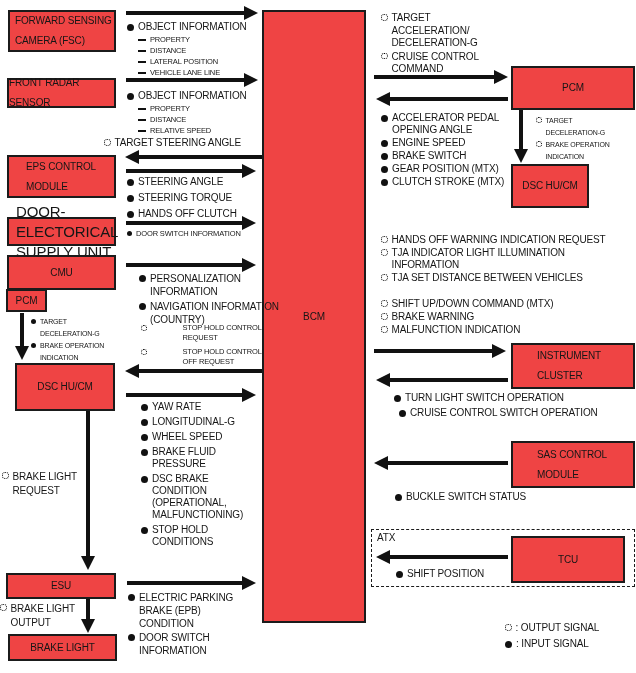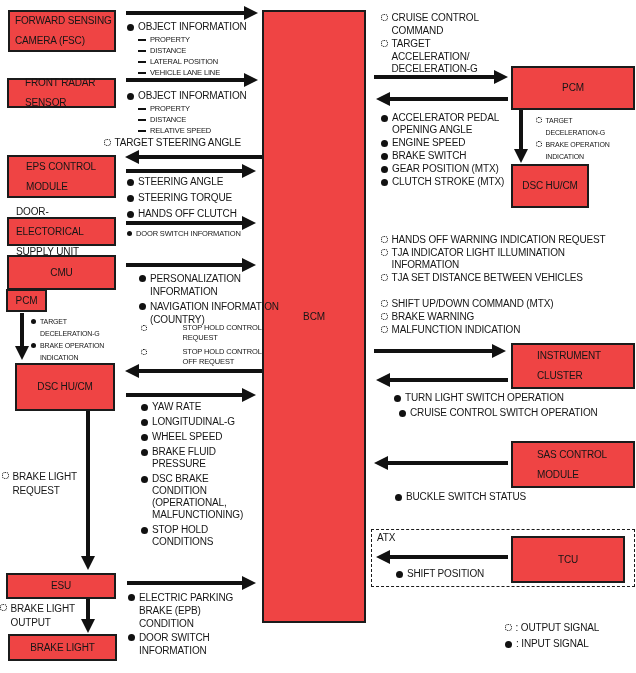--- a/index.html
+++ b/index.html
@@ -57,29 +57,29 @@
 </style>
 </head>
 <body>
 
 <div id="canvas">
 
   <div class="box" style="left:8px;top:10px;width:108px;height:42px;padding-left:5px;">
       <span class="t">FORWARD SENSING
 CAMERA (FSC)</span>
     </div>
-  <div class="box" style="left:7px;top:78px;width:109px;height:30px;padding-left:16px;">
+  <div class="box" style="left:7px;top:78px;width:109px;height:30px;">
       <span class="t">FRONT RADAR
 SENSOR</span>
     </div>
   <div class="box" style="left:7px;top:155px;width:109px;height:43px;padding-left:17px;">
       <span class="t">EPS CONTROL
 MODULE</span>
     </div>
-  <div class="box" style="left:7px;top:217px;width:109px;height:29px;padding-left:7px;font-size:10px;">
+  <div class="box" style="left:7px;top:217px;width:109px;height:29px;padding-left:7px;font-size:15px;">
       <span class="t">DOOR-ELECTORICAL
 SUPPLY UNIT</span>
     </div>
   <div class="box c" style="left:7px;top:255px;width:109px;height:35px;">
       <span class="t">CMU</span>
     </div>
   <div class="box c" style="left:6px;top:289px;width:41px;height:23px;">
       <span class="t">PCM</span>
     </div>
   <div class="box c" style="left:15px;top:363px;width:100px;height:48px;">
@@ -307,29 +307,29 @@
     <div class="item">
         <span class="mk out"></span>
         <span class="t">BRAKE LIGHT
 OUTPUT</span>
       </div>
   </div>
 
   <div class="sig" style="left:381px;top:12px;">
     <div class="item">
         <span class="mk out"></span>
-        <span class="t">CRUISE CONTROL
-COMMAND</span>
-      </div>
-    <div class="item">
-        <span class="mk out"></span>
         <span class="t">TARGET
 ACCELERATION/
 DECELERATION-G</span>
       </div>
+    <div class="item">
+        <span class="mk out"></span>
+        <span class="t">CRUISE CONTROL
+COMMAND</span>
+      </div>
   </div>
 
   <div class="sig g-h2" style="left:381px;top:112px;">
     <div class="item">
         <span class="mk in"></span>
         <span class="t">ACCELERATOR PEDAL
 OPENING ANGLE</span>
       </div>
     <div class="item">
         <span class="mk in"></span>

